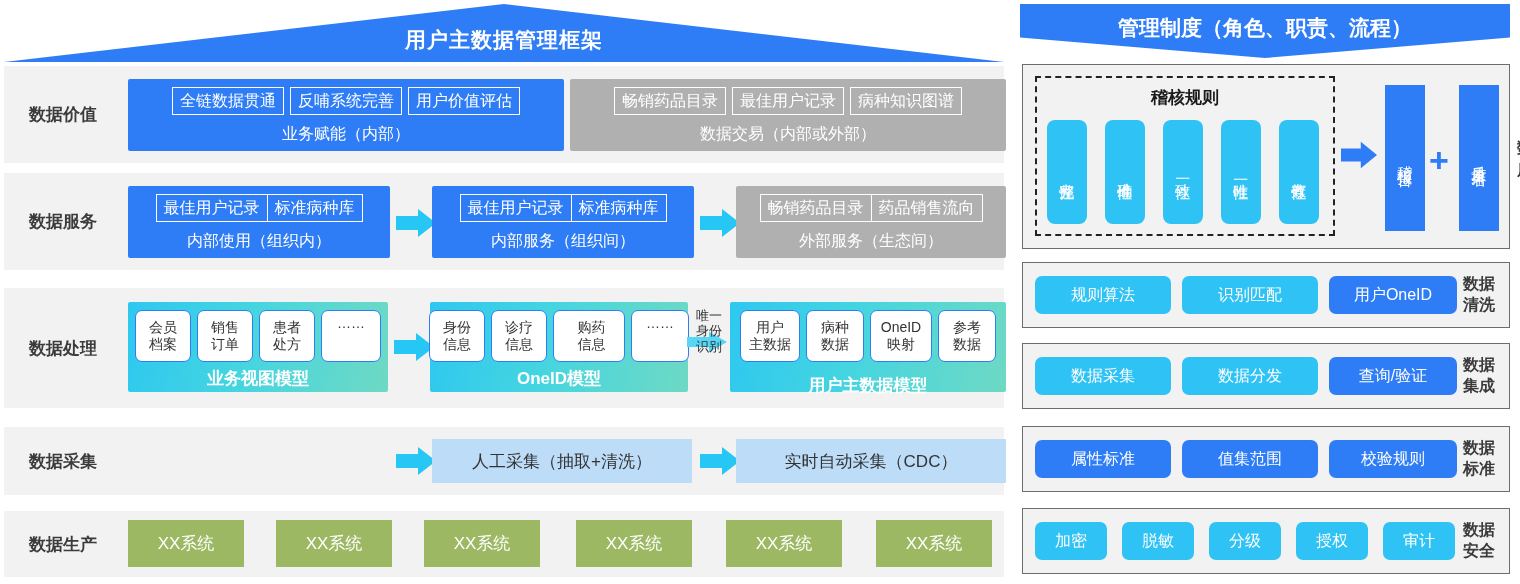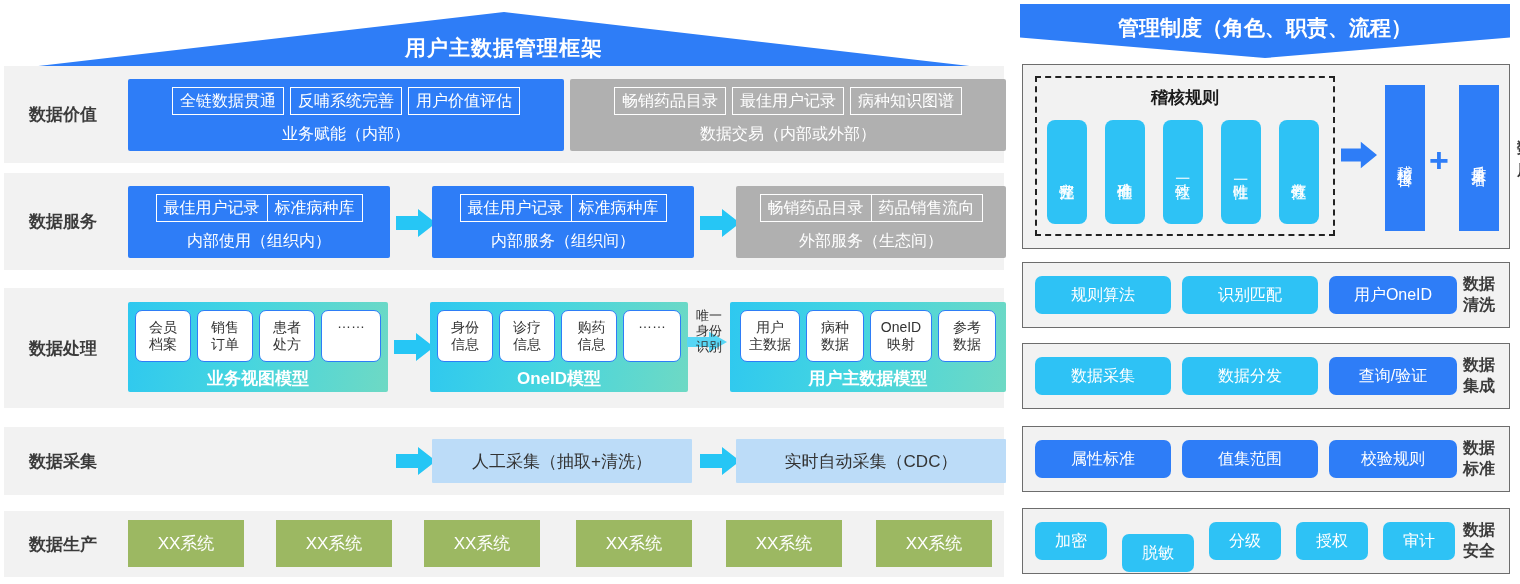--- a/index.html
+++ b/index.html
@@ -7,21 +7,21 @@
     width: 1520px; height: 584px;
     background: #ffffff;
     font-family: "Liberation Sans", "DejaVu Sans", sans-serif;
     overflow: hidden;
   }
   #root { position: relative; width: 1520px; height: 584px; }
 
   
   #left { position: absolute; left: 0; top: 0; width: 1008px; height: 584px; }
 
-  .lheader { position: absolute; left: 4px; top: 12px; width: 1000px; height: 58px; }
+  .lheader { position: absolute; left: 4px; top: 4px; width: 1000px; height: 58px; }
   .lheader .tri {
     position: absolute; inset: 0;
     background: #2e7df7;
     clip-path: polygon(0% 100%, 50% 0%, 100% 100%);
   }
   .lheader .ttl {
     position: absolute; left: 0; right: 0; bottom: 8px;
     text-align: center; color: #fff; font-size: 21px; font-weight: bold;
     letter-spacing: 1px;
   }
@@ -249,21 +249,21 @@
       </div>
 
       <div class="arrow" style="left:390px; top:44px; width:40px; height:30px;"></div>
 
       <div class="proc" style="left:426px; top:14px; width:258px; height:90px; padding-top:8px;">
         <div class="pchips">
           <div class="pchip" style="width:56px;height:52px;">身份
 信息</div>
           <div class="pchip" style="width:56px;height:52px;">诊疗
 信息</div>
-          <div class="pchip" style="width:56px;height:52px;padding-left:9px;">购药
+          <div class="pchip" style="width:72px;height:52px;padding-left:9px;">购药
 信息</div>
           <div class="pchip" style="width:58px;height:52px;align-items:flex-start;padding-top:4px;">……</div>
         </div>
         <div class="pname" style="margin-top:5px;">OneID模型</div>
       </div>
 
       <div class="uid" style="left:685px; top:20px; height:72px;">
         <div class="uarrow"></div>
         <div class="utxt" style="white-space:pre-line;">唯一
 身份
@@ -274,21 +274,21 @@
         <div class="pchips">
           <div class="pchip" style="width:60px;height:52px;">用户
 主数据</div>
           <div class="pchip" style="width:58px;height:52px;">病种
 数据</div>
           <div class="pchip" style="width:62px;height:52px;">OneID
 映射</div>
           <div class="pchip" style="width:58px;height:52px;">参考
 数据</div>
         </div>
-        <div class="pname" style="margin-top:5px;">用户主数据模型</div>
+        <div class="pname" style="margin-top:12px;">用户主数据模型</div>
       </div>
     </div>
 
     <div class="lrow" style="top:427px; height:68px;">
       <div class="rlabel">数据采集</div>
 
       <div class="arrow" style="left:392px; top:19px; width:40px; height:30px;"></div>
       <div class="cbar" style="left:428px; top:12px; width:260px; height:44px;">人工采集（抽取+清洗）</div>
       <div class="arrow" style="left:696px; top:19px; width:40px; height:30px;"></div>
       <div class="cbar" style="left:732px; top:12px; width:270px; height:44px;">实时自动采集（CDC）</div>
@@ -356,21 +356,21 @@
     <div class="rcard" style="top:426px; height:66px;">
       <div class="rpill blue" style="left:12px; top:13px; width:136px; height:38px;">属性标准</div>
       <div class="rpill blue" style="left:159px; top:13px; width:136px; height:38px;">值集范围</div>
       <div class="rpill blue" style="left:306px; top:13px; width:128px; height:38px;">校验规则</div>
       <div class="rlab" style="white-space:pre-line;">数据
 标准</div>
     </div>
 
     <div class="rcard" style="top:508px; height:66px;">
       <div class="rpill cyan" style="left:12px; top:13px; width:72px; height:38px;">加密</div>
-      <div class="rpill cyan" style="left:99px; top:25px; width:72px; height:38px;">脱敏</div>
+      <div class="rpill cyan" style="left:99px; top:13px; width:72px; height:38px;">脱敏</div>
       <div class="rpill cyan" style="left:186px; top:13px; width:72px; height:38px;">分级</div>
       <div class="rpill cyan" style="left:273px; top:13px; width:72px; height:38px;">授权</div>
       <div class="rpill cyan" style="left:360px; top:13px; width:72px; height:38px;">审计</div>
       <div class="rlab" style="white-space:pre-line;">数据
 安全</div>
     </div>
   </div>
 </div>
 
 </body></html>

